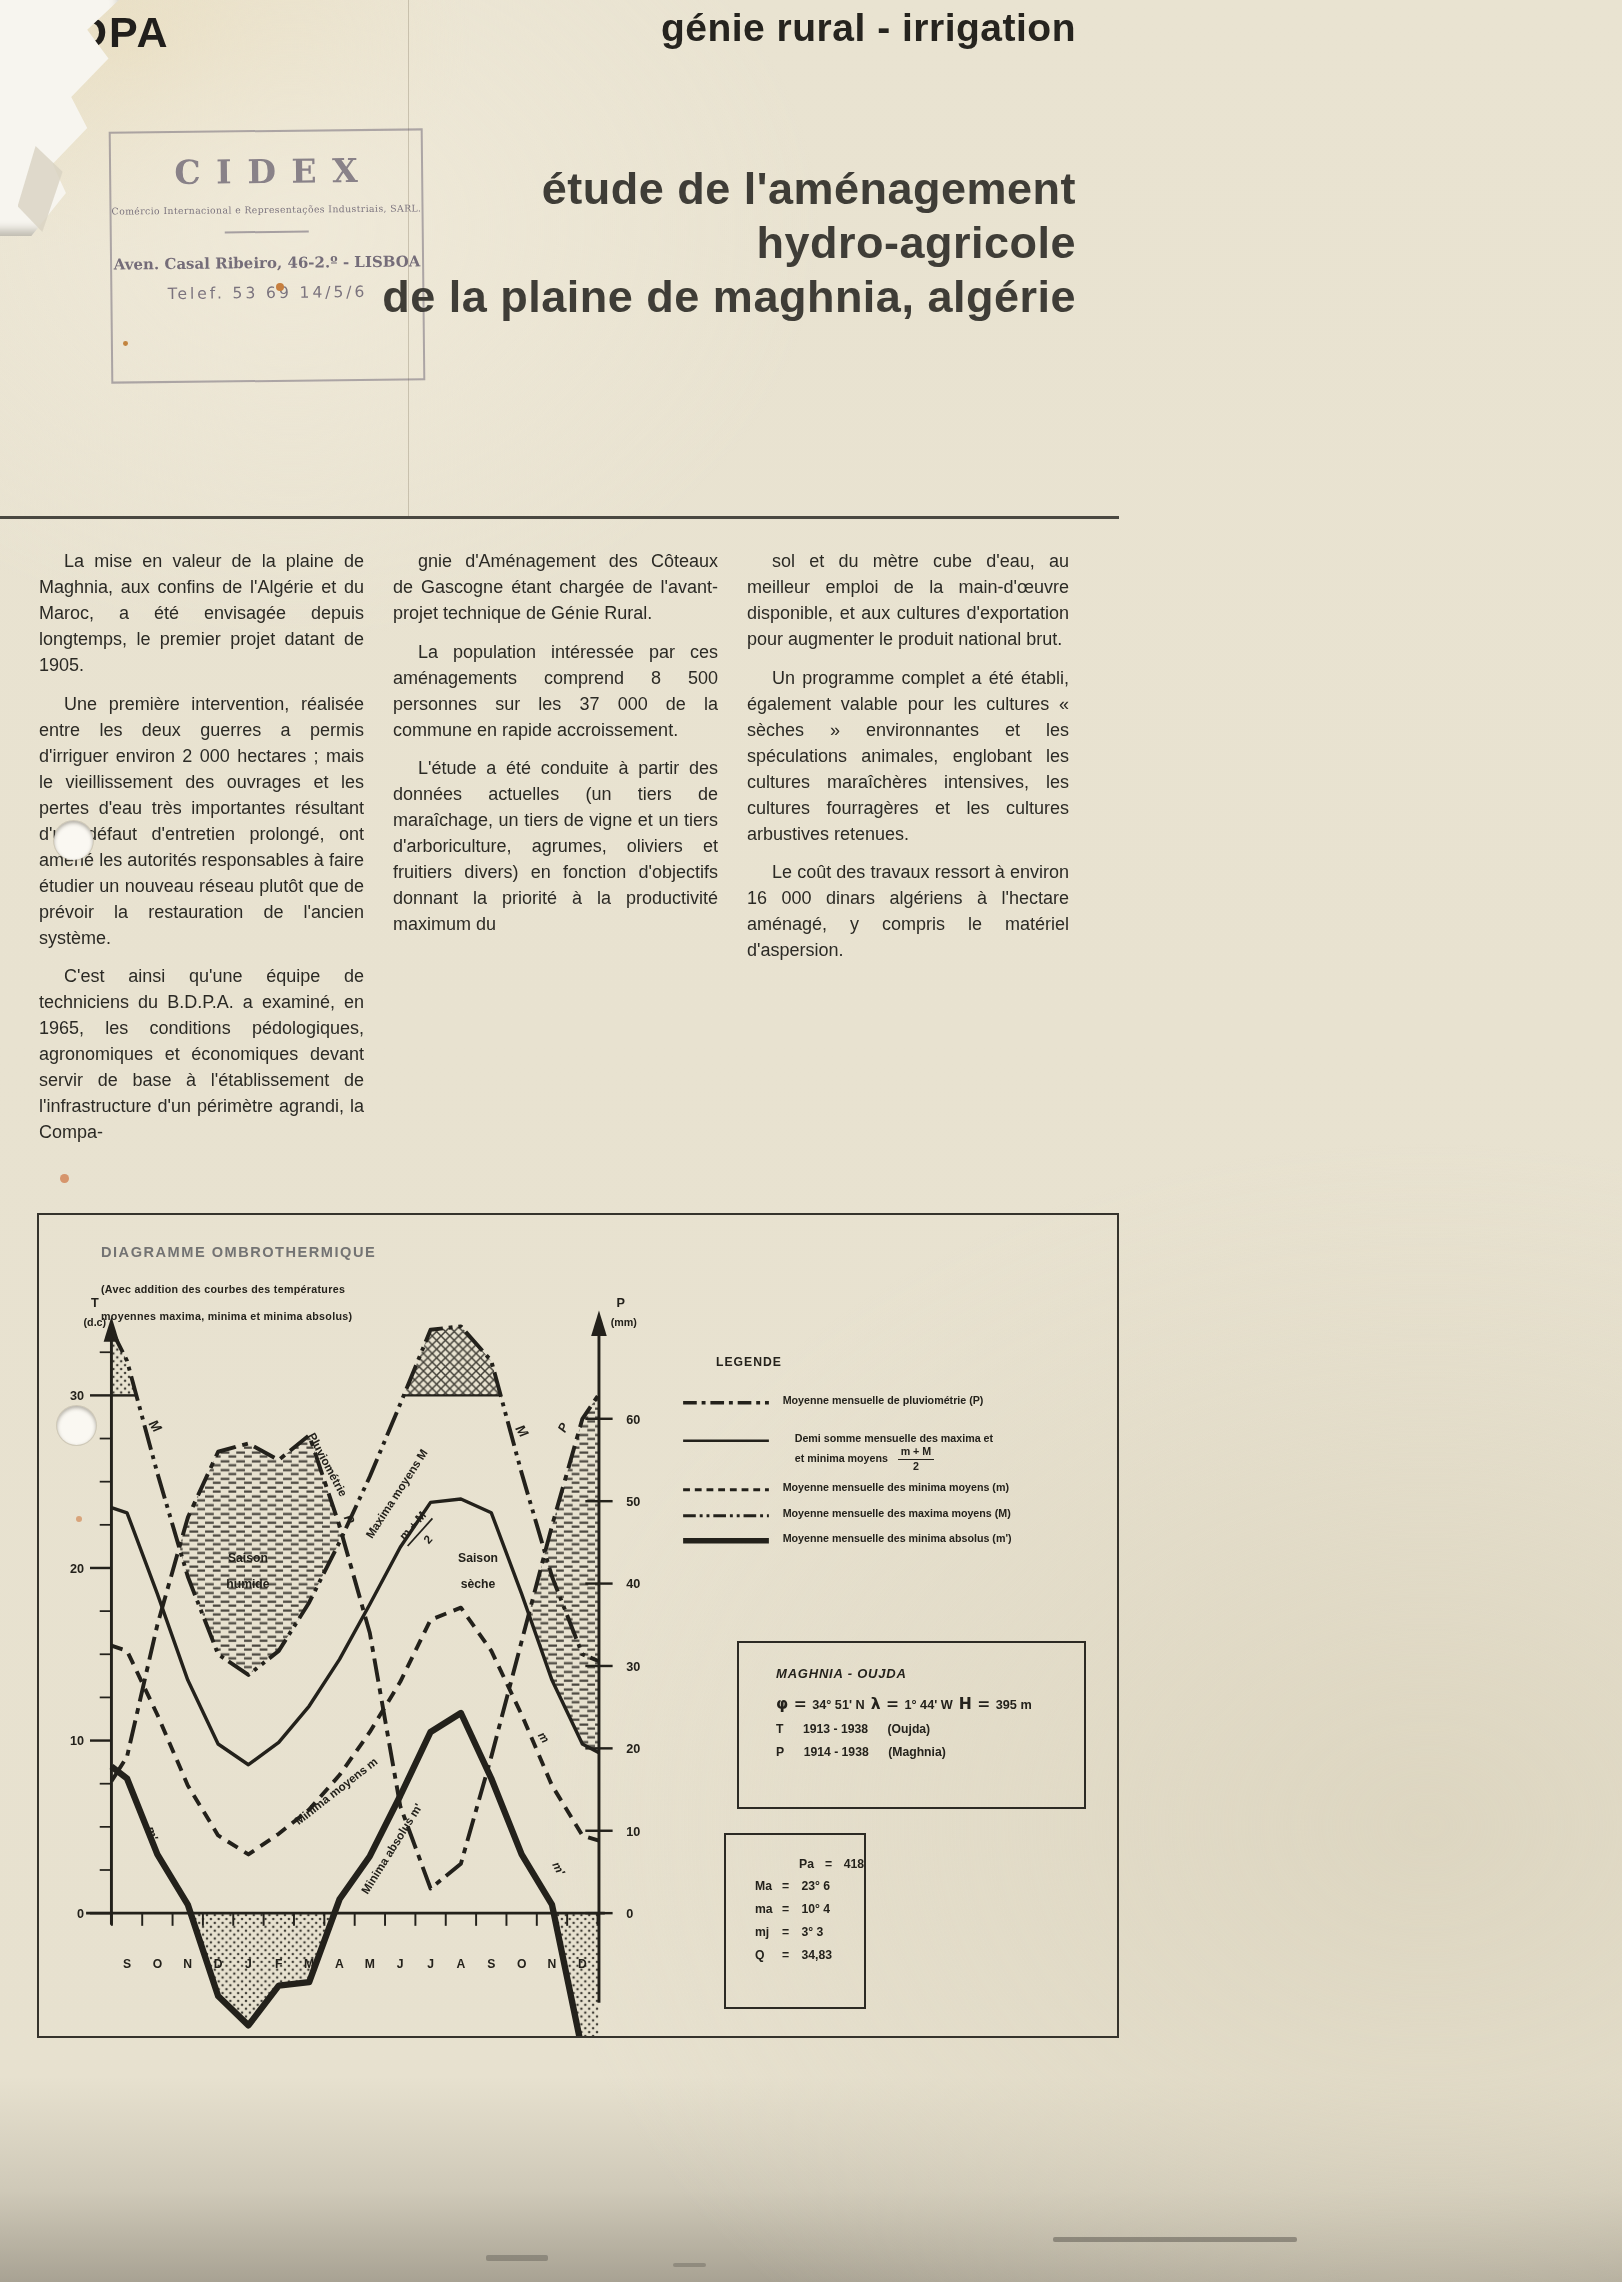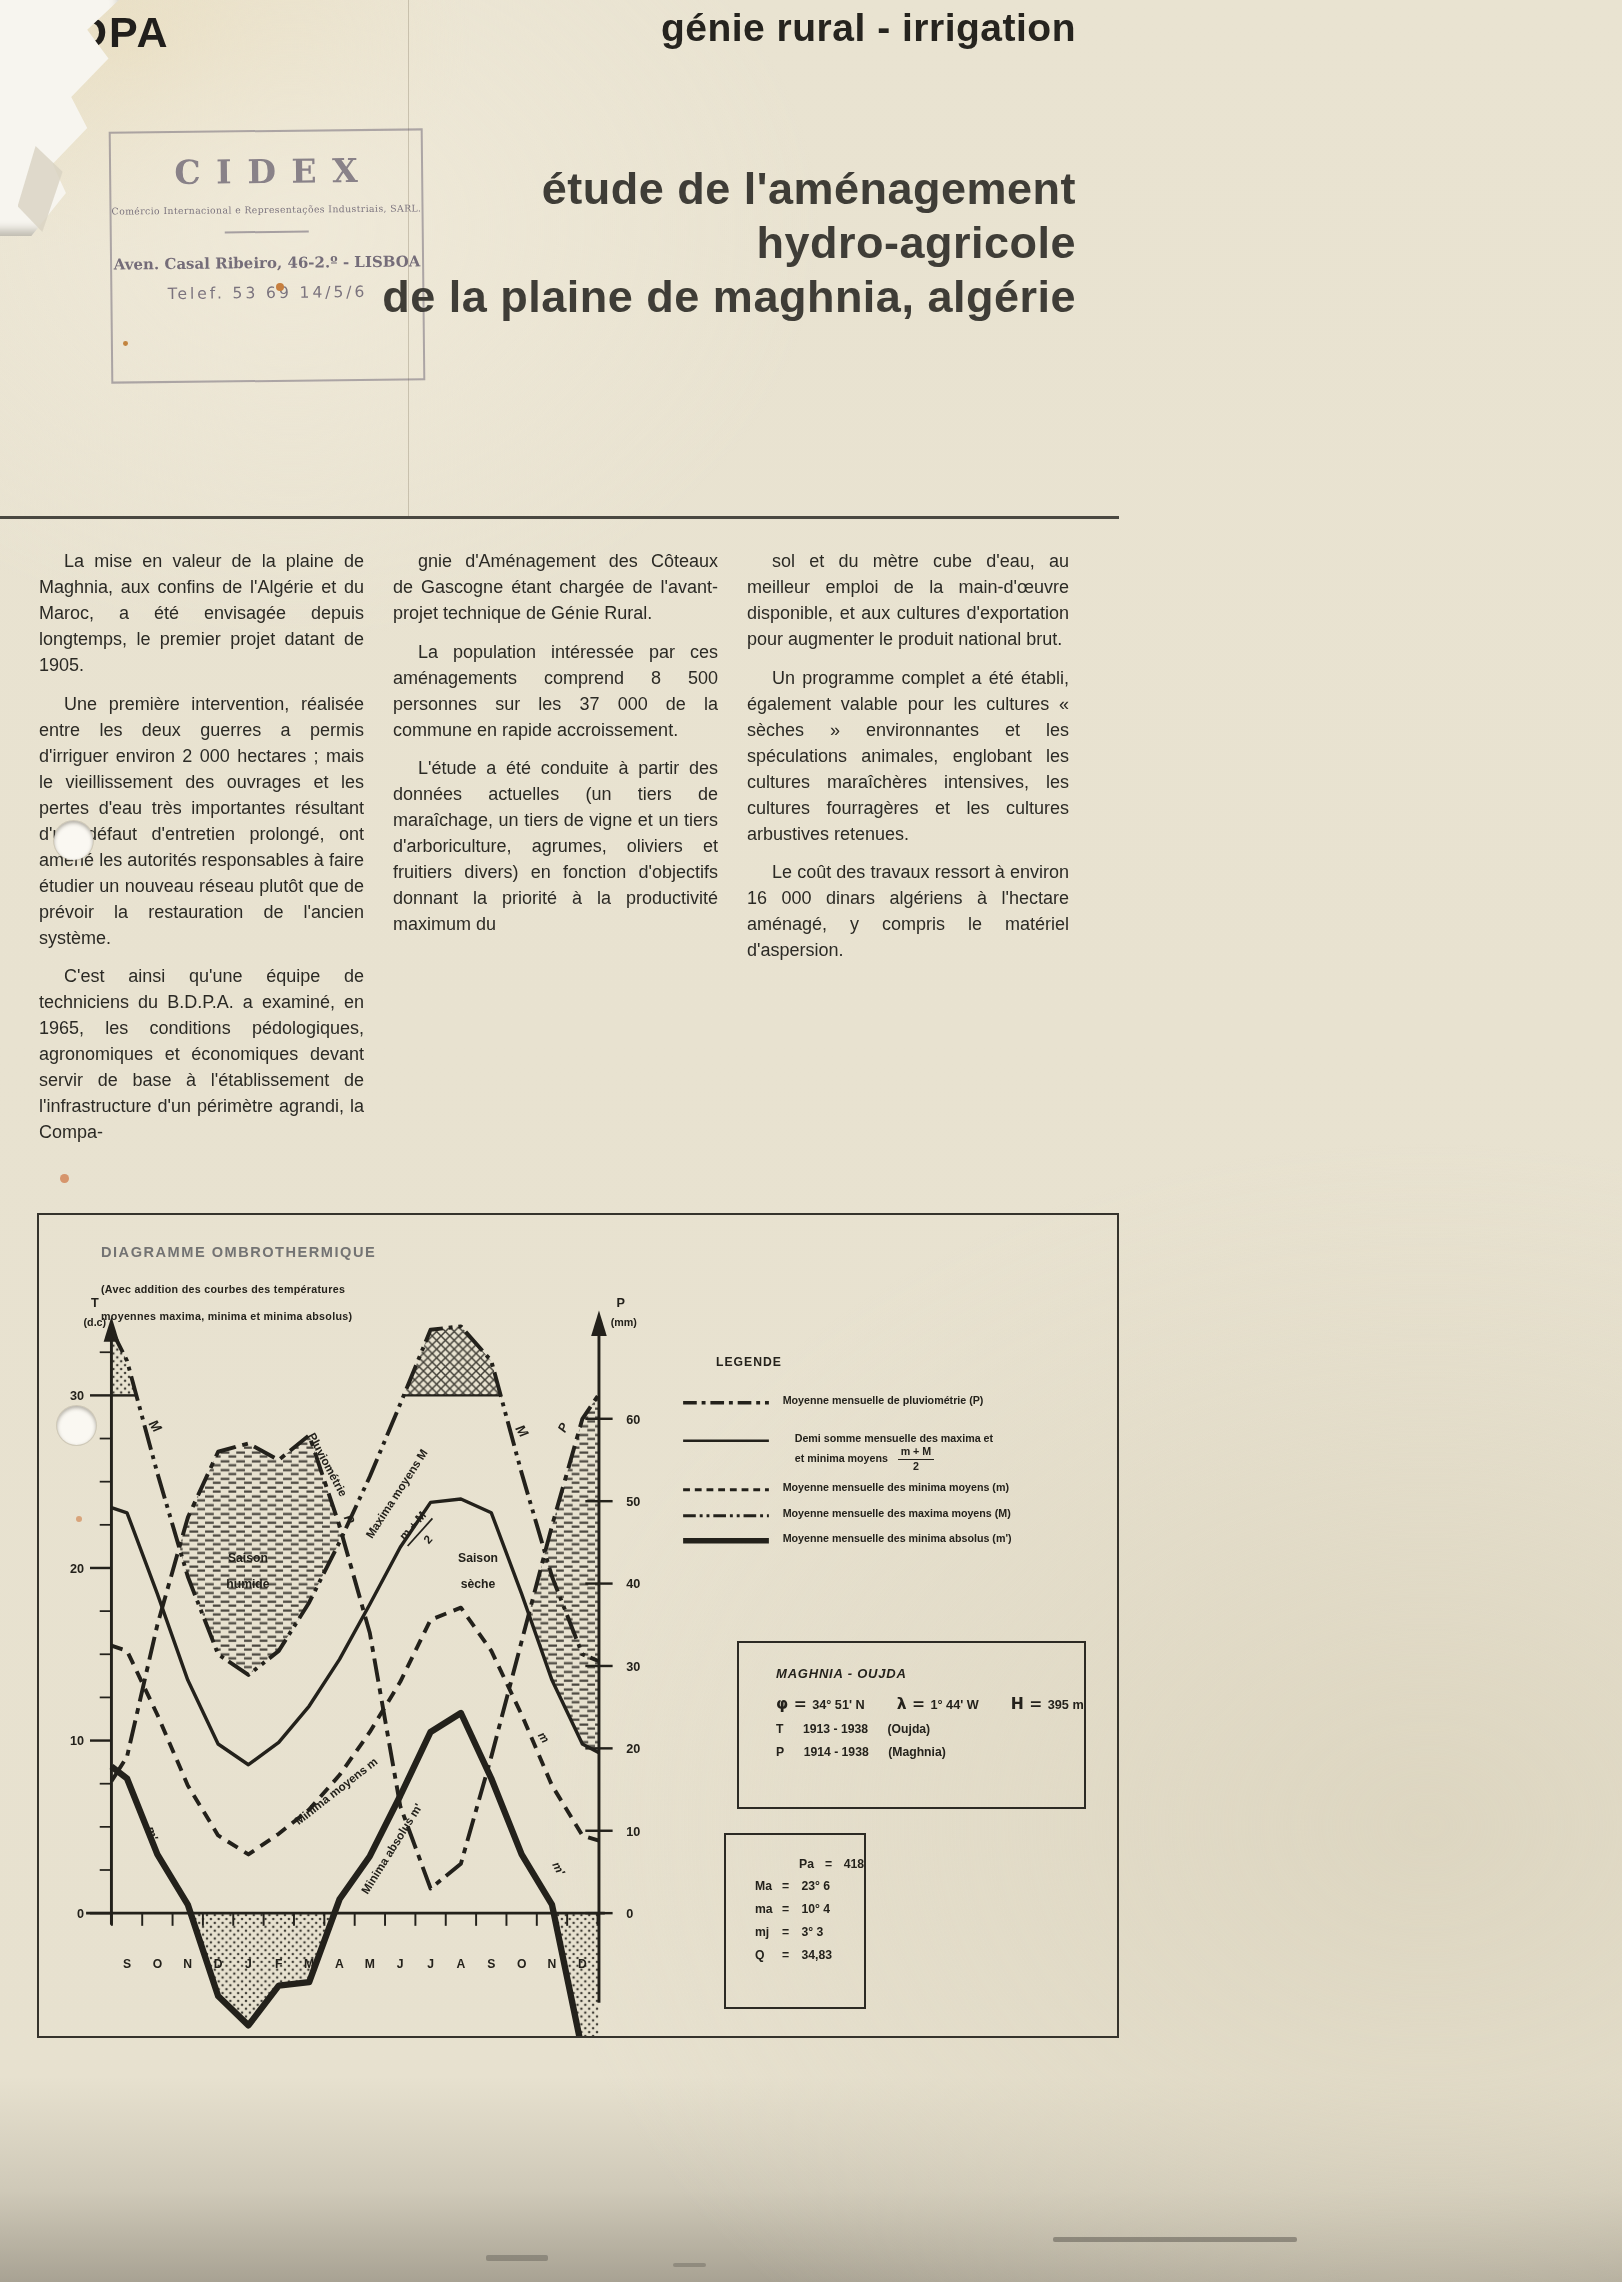--- a/index.html
+++ b/index.html
@@ -48,21 +48,21 @@
   #legend-title{left:644px;top:140px;font-size:12.2px;font-weight:bold;letter-spacing:1px;color:#24221c;padding-left:33px;}
   #legend-rows{left:642px;top:170px;width:419px;}
   .lrow{display:flex;align-items:flex-start;margin-top:8.8px;}
   .lrow svg{flex:none;margin-right:11.7px;margin-top:1px;}
   .lrow .ltext{font-size:10.7px;font-weight:bold;line-height:13.7px;color:#24221c;}
   .frac{display:inline-block;margin-left:9.8px;text-align:center;vertical-align:middle;line-height:11.7px;}
   .frac .num{display:block;border-bottom:1.5px solid #24221c;padding:0 2.9px 1px;}
   .frac .den{display:block;padding-top:1px;}
   #station-box{left:698px;top:426px;width:345px;height:164px;border:2.4px solid #2c2a24;color:#24221c;}
   #station-box .sb-title{margin:23.4px 0 0 37px;font-size:13px;font-weight:bold;letter-spacing:0.8px;font-style:italic;}
-  #station-box .sb-coords{margin:13.7px 0 0 37px;font-size:12.7px;font-weight:bold;display:flex;gap:32px;align-items:baseline;}
+  #station-box .sb-coords{margin:13.7px 0 0 37px;font-size:12.7px;font-weight:bold;display:flex;gap:6px;align-items:baseline;}
   #station-box .sb-coords .greek{font-size:15.6px;font-family:"DejaVu Sans",sans-serif;}
   #station-box .sb-row{margin:8.8px 0 0 37px;font-size:12.2px;font-weight:bold;display:flex;gap:19.5px;}
   #values-box{left:685px;top:618px;width:138px;height:172px;border:2.4px solid #2c2a24;color:#24221c;}
   #values-box .vrow{display:flex;margin:0 0 8.8px 29px;font-size:12.2px;font-weight:bold;}
   #values-box .vrow:first-child{margin-top:21.5px;padding-left:44px;}
   #values-box .vl{width:27px;} #values-box .veq{width:19.5px;}
   
   .hole{width:39px;height:39px;border-radius:50%;background:#faf8f2;
     box-shadow:inset 0 2px 3.9px rgba(90,85,70,.45), 0 0 0 1px rgba(130,124,108,.25);}
   .spot{border-radius:50%;}

